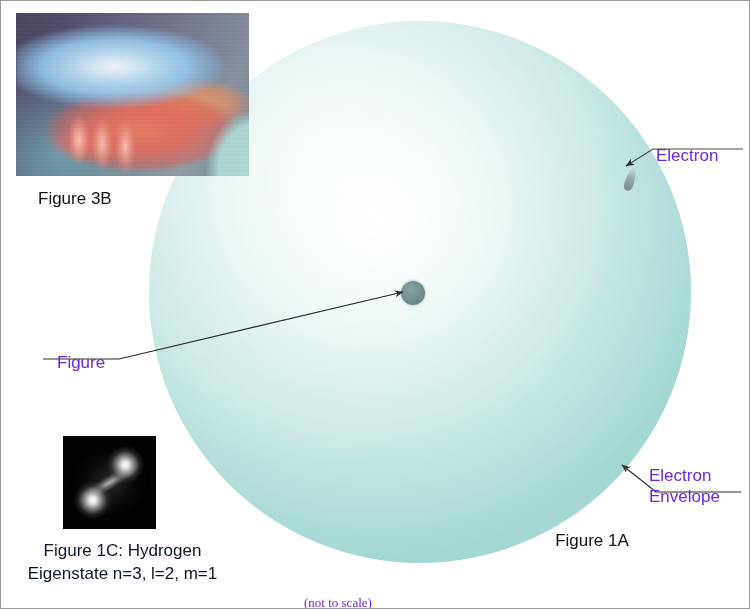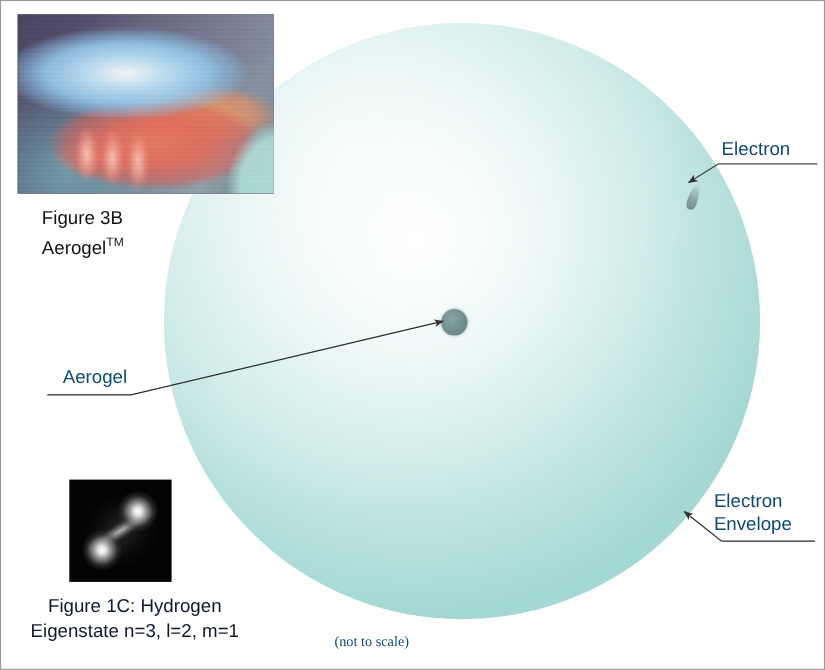--- a/index.html
+++ b/index.html
@@ -82,21 +82,22 @@
     height: 609px;
     pointer-events: none;
   }
 
   
   .label {
     position: absolute;
     font-size: 17px;
     line-height: 21px;
     white-space: nowrap;
-    color: #0c4a6e;
+    color: #6d28d9;
+    margin-top: 20px;
   }
   #label-electron { left: 655px; top: 124px; }
   #label-electron-envelope { left: 648px; top: 444px; text-align: left; }
   #label-proton { left: 56px; top: 331px; }
   #label-not-to-scale { left: 303px; top: 571px; font-size: 13px; font-family: Liberation Serif, serif; }
   #caption-1a {
     position: absolute;
     left: 466px;
     top: 528px;
     width: 250px;
@@ -229,42 +230,40 @@
     </g>
   </svg>
 
   <div class="label" id="label-electron">Electron</div>
 
   <div class="label" id="label-electron-envelope">
     <div>Electron</div>
     <div>Envelope</div>
   </div>
 
-  <div class="label" id="label-proton">Aerogel</div>
+  <div class="label" id="label-proton">Figure</div>
 
   <div class="label" id="label-not-to-scale">(not to scale)</div>
 
   <div id="caption-1a">
+    <div>Figure 1A</div>
   </div>
 
   <div id="aerogel-photo">
     <div class="ag-layer" id="ag-bg"></div>
     <div class="ag-layer" id="ag-bg2"></div>
     <div class="ag-layer" id="ag-hand"></div>
     <div class="ag-layer" id="ag-fingers"></div>
     <div class="ag-layer" id="ag-block"></div>
     <div class="ag-layer" id="ag-sleeve"></div>
     <div class="ag-layer" id="ag-grain"></div>
   </div>
 
   <div id="caption-1b">
     <div>Figure 3B</div>
-    <div>
-      <span>Aerogel</span><span class="sup-tm">TM</span>
-    </div>
   </div>
 
   <div id="orbital-image">
     <div class="orb" id="orb-haze"></div>
     <div class="orb" id="orb-band"></div>
     <div class="orb" id="orb-lobes"></div>
   </div>
 
   <div id="caption-1c">
     <div>Figure 1C: Hydrogen</div>

